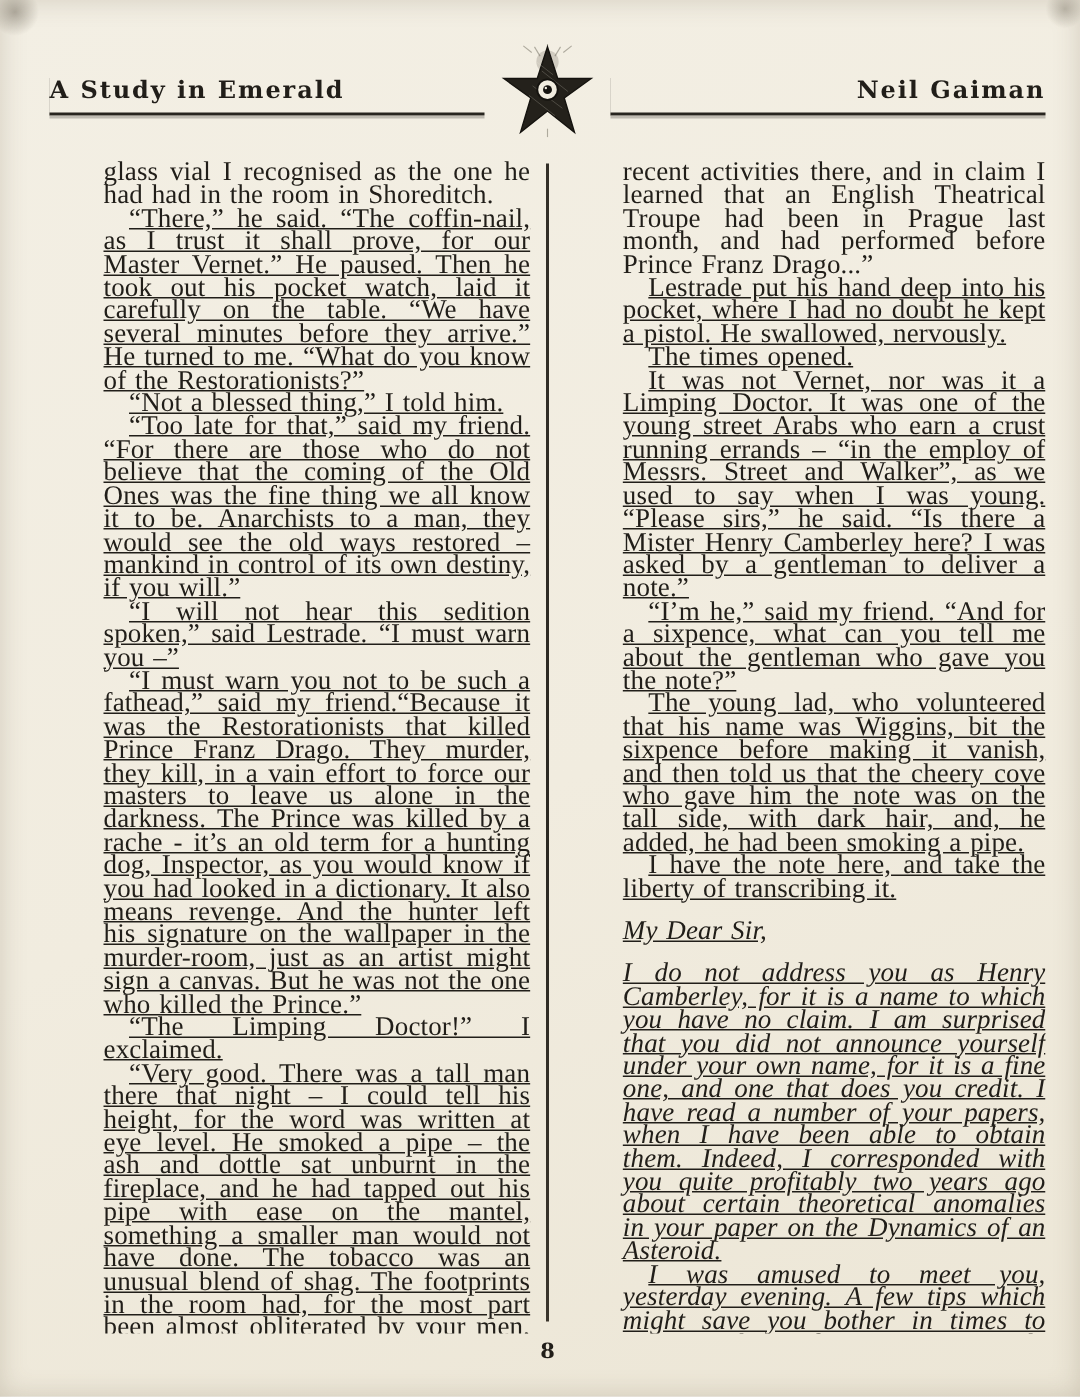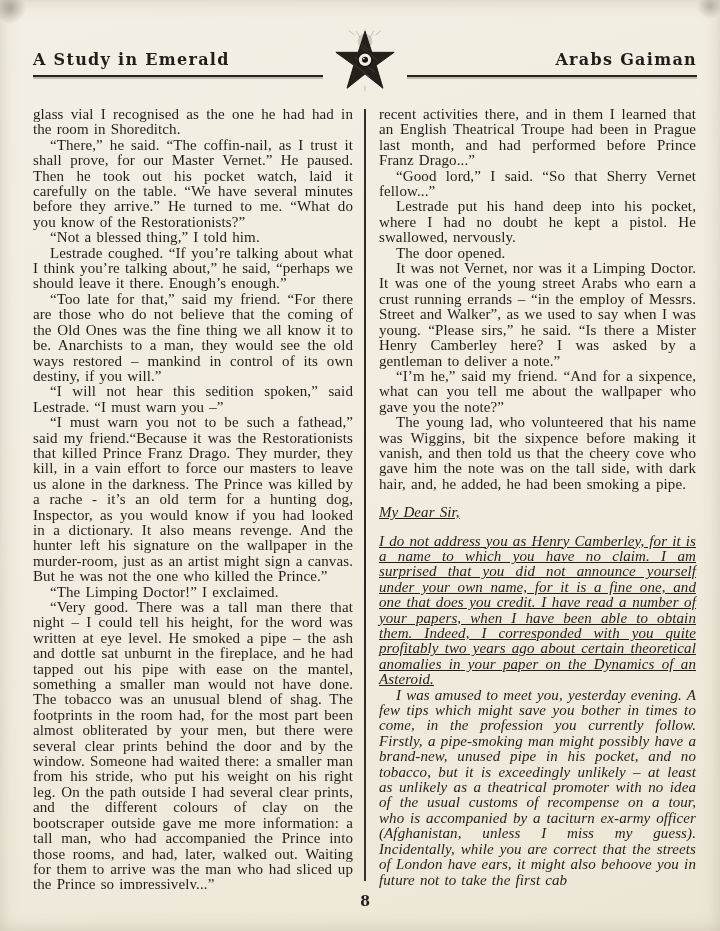--- a/index.html
+++ b/index.html
@@ -20,26 +20,26 @@
   .header-side{flex:1;border-bottom:2.5px solid #28251f;box-shadow:0 2px 0 rgba(40,37,31,.25);padding-bottom:5px;}
   .title,.author{
     font-family:"DejaVu Serif",serif;font-weight:bold;
     font-size:16px;letter-spacing:1.3px;line-height:20px;white-space:nowrap;
   }
   .author{text-align:right;}
   .star-wrap{flex:0 0 auto;margin:0 11px -17px 11px;line-height:0;}
 
   
   .columns{display:flex;margin-top:30px;height:782px;overflow:hidden;}
-  .col{font-size:15px;line-height:15.4px;word-spacing:1.2px;letter-spacing:.1px;}
+  .col{font-size:18px;line-height:15.4px;word-spacing:1.2px;letter-spacing:.1px;margin-left:36px;}
   .col-left{width:320px;}
   .divider{width:2px;background:linear-gradient(#332f28,#2b2822 60%,#3a352c);margin:2px 13px 8px 11px;}
   .col-right{width:317px;}
   .para{margin:0;text-align:justify;}
-  .para.indent{text-indent:17px;}
+  .para.indent{text-indent:17px;text-decoration:underline;}
   .para.italic{font-style:italic;}
   .para.gap{margin-top:13px;text-decoration:underline;}
 
   
   .footer{text-align:center;margin-top:3px;}
   .page-number{font-family:"DejaVu Serif",serif;font-weight:bold;font-size:14px;}
 </style>
 </head>
 <body>
 
@@ -72,46 +72,45 @@
           <path d="M38 20 L56 34" fill="none"></path>
         </g>
 
         <circle cx="50" cy="50" r="11" fill="#f1ecdf" stroke="#15130f" stroke-width="2"></circle>
         <circle cx="50" cy="50" r="4.8" fill="#15130f"></circle>
         <circle cx="48.2" cy="48.2" r="1.3" fill="#f1ecdf"></circle>
       </svg>
     </div>
 
     <div class="header-side">
-      <div class="author">Arabs Gaiman</div>
+      <div class="author">Neil Gaiman</div>
     </div>
   </div>
 
   <div class="columns">
     <div class="col col-left">
         <p class="para">glass vial I recognised as the one he had had in the room in Shoreditch.</p>
         <p class="para indent">“There,” he said. “The coffin-nail, as I trust it shall prove, for our Master Vernet.” He paused. Then he took out his pocket watch, laid it carefully on the table. “We have several minutes before they arrive.” He turned to me. “What do you know of the Restorationists?”</p>
         <p class="para indent">“Not a blessed thing,” I told him.</p>
-        <p class="para indent">Lestrade coughed. “If you’re talking about what I think you’re talking about,” he said, “perhaps we should leave it there. Enough’s enough.”</p>
         <p class="para indent">“Too late for that,” said my friend. “For there are those who do not believe that the coming of the Old Ones was the fine thing we all know it to be. Anarchists to a man, they would see the old ways restored – mankind in control of its own destiny, if you will.”</p>
         <p class="para indent">“I will not hear this sedition spoken,” said Lestrade. “I must warn you –”</p>
         <p class="para indent">“I must warn you not to be such a fathead,” said my friend.“Because it was the Restorationists that killed Prince Franz Drago. They murder, they kill, in a vain effort to force our masters to leave us alone in the darkness. The Prince was killed by a rache - it’s an old term for a hunting dog, Inspector, as you would know if you had looked in a dictionary. It also means revenge. And the hunter left his signature on the wallpaper in the murder-room, just as an artist might sign a canvas. But he was not the one who killed the Prince.”</p>
         <p class="para indent">“The Limping Doctor!” I exclaimed.</p>
         <p class="para indent">“Very good. There was a tall man there that night – I could tell his height, for the word was written at eye level. He smoked a pipe – the ash and dottle sat unburnt in the fireplace, and he had tapped out his pipe with ease on the mantel, something a smaller man would not have done. The tobacco was an unusual blend of shag. The footprints in the room had, for the most part been almost obliterated by your men, but there were several clear prints behind the door and by the window. Someone had waited there: a smaller man from his stride, who put his weight on his right leg. On the path outside I had several clear prints, and the different colours of clay on the bootscraper outside gave me more information: a tall man, who had accompanied the Prince into those rooms, and had, later, walked out. Waiting for them to arrive was the man who had sliced up the Prince so impressively...”</p>
         <p class="para indent">“I have spent many days retracing the movements of his highness. I went from gambling hell to brothel to dining den to madhouse looking for our pipe-smoking man and his friend. I made no progress until I thought to check the newspapers of Bohemia, searching for a clue to the Prince’s</p>
       </div>
     <div class="divider"></div>
     <div class="col col-right">
-        <p class="para">recent activities there, and in them I learned that an English Theatrical Troupe had been in Prague last month, and had performed before Prince Franz Drago...”</p>
-        <p class="para indent">“Good lord,” I said. “So that Sherry Vernet fellow...”</p>
+        <p class="para">recent activities there, and in claim I learned that an English Theatrical Troupe had been in Prague last month, and had performed before Prince Franz Drago...”</p>
         <p class="para indent">Lestrade put his hand deep into his pocket, where I had no doubt he kept a pistol. He swallowed, nervously.</p>
-        <p class="para indent">The door opened.</p>
+        <p class="para indent">The times opened.</p>
         <p class="para indent">It was not Vernet, nor was it a Limping Doctor. It was one of the young street Arabs who earn a crust running errands – “in the employ of Messrs. Street and Walker”, as we used to say when I was young. “Please sirs,” he said. “Is there a Mister Henry Camberley here? I was asked by a gentleman to deliver a note.”</p>
-        <p class="para indent">“I’m he,” said my friend. “And for a sixpence, what can you tell me about the wallpaper who gave you the note?”</p>
+        <p class="para indent">“I’m he,” said my friend. “And for a sixpence, what can you tell me about the gentleman who gave you the note?”</p>
         <p class="para indent">The young lad, who volunteered that his name was Wiggins, bit the sixpence before making it vanish, and then told us that the cheery cove who gave him the note was on the tall side, with dark hair, and, he added, he had been smoking a pipe.</p>
+        <p class="para indent">I have the note here, and take the liberty of transcribing it.</p>
         <p class="para italic gap">My Dear Sir,</p>
         <p class="para italic gap">I do not address you as Henry Camberley, for it is a name to which you have no claim. I am surprised that you did not announce yourself under your own name, for it is a fine one, and one that does you credit. I have read a number of your papers, when I have been able to obtain them. Indeed, I corresponded with you quite profitably two years ago about certain theoretical anomalies in your paper on the Dynamics of an Asteroid.</p>
         <p class="para indent italic">I was amused to meet you, yesterday evening. A few tips which might save you bother in times to come, in the profession you currently follow. Firstly, a pipe-smoking man might possibly have a brand-new, unused pipe in his pocket, and no tobacco, but it is exceedingly unlikely – at least as unlikely as a theatrical promoter with no idea of the usual customs of recompense on a tour, who is accompanied by a taciturn ex-army officer (Afghanistan, unless I miss my guess). Incidentally, while you are correct that the streets of London have ears, it might also behoove you in future not to take the first cab</p>
       </div>
   </div>
 
   <div class="footer">
     <span class="page-number">8</span>
   </div>
 

